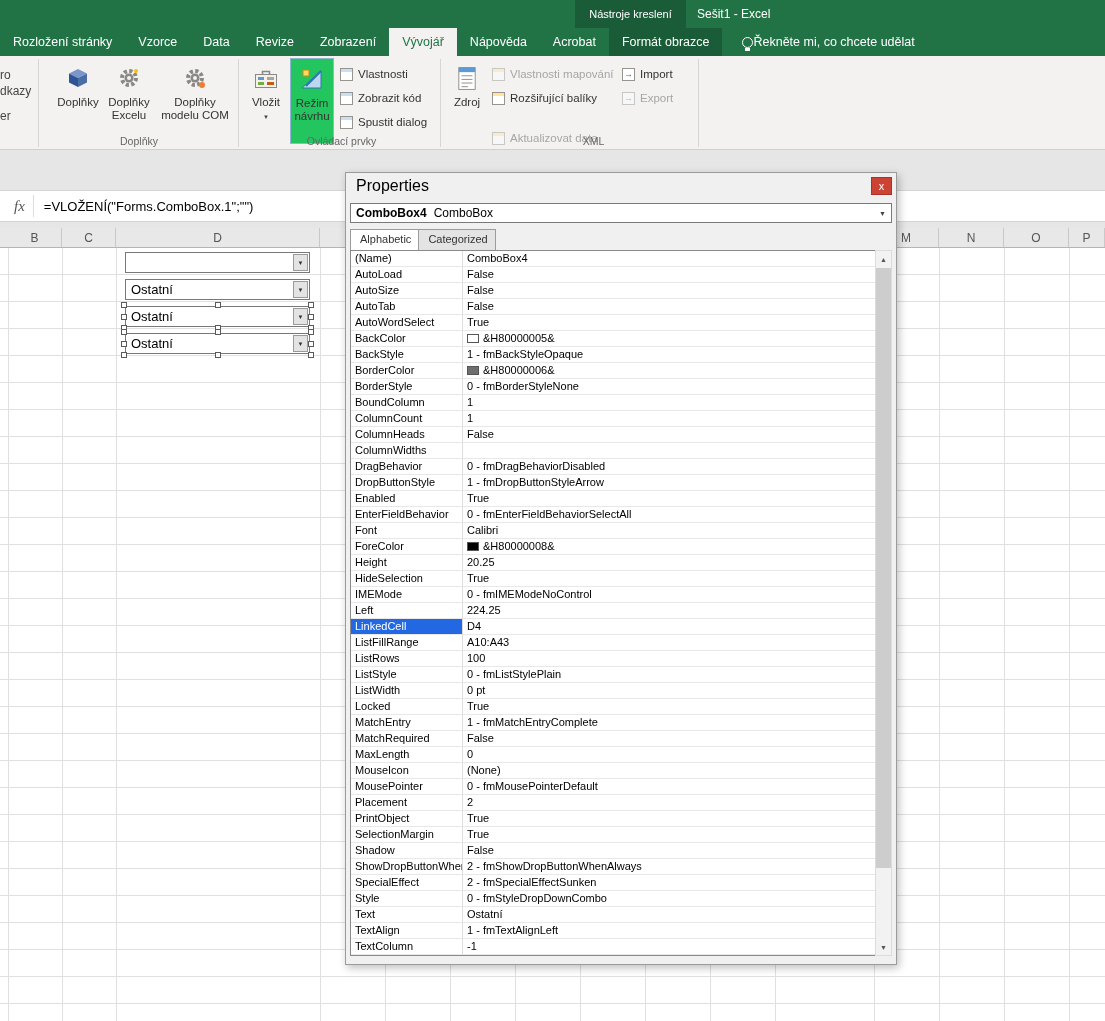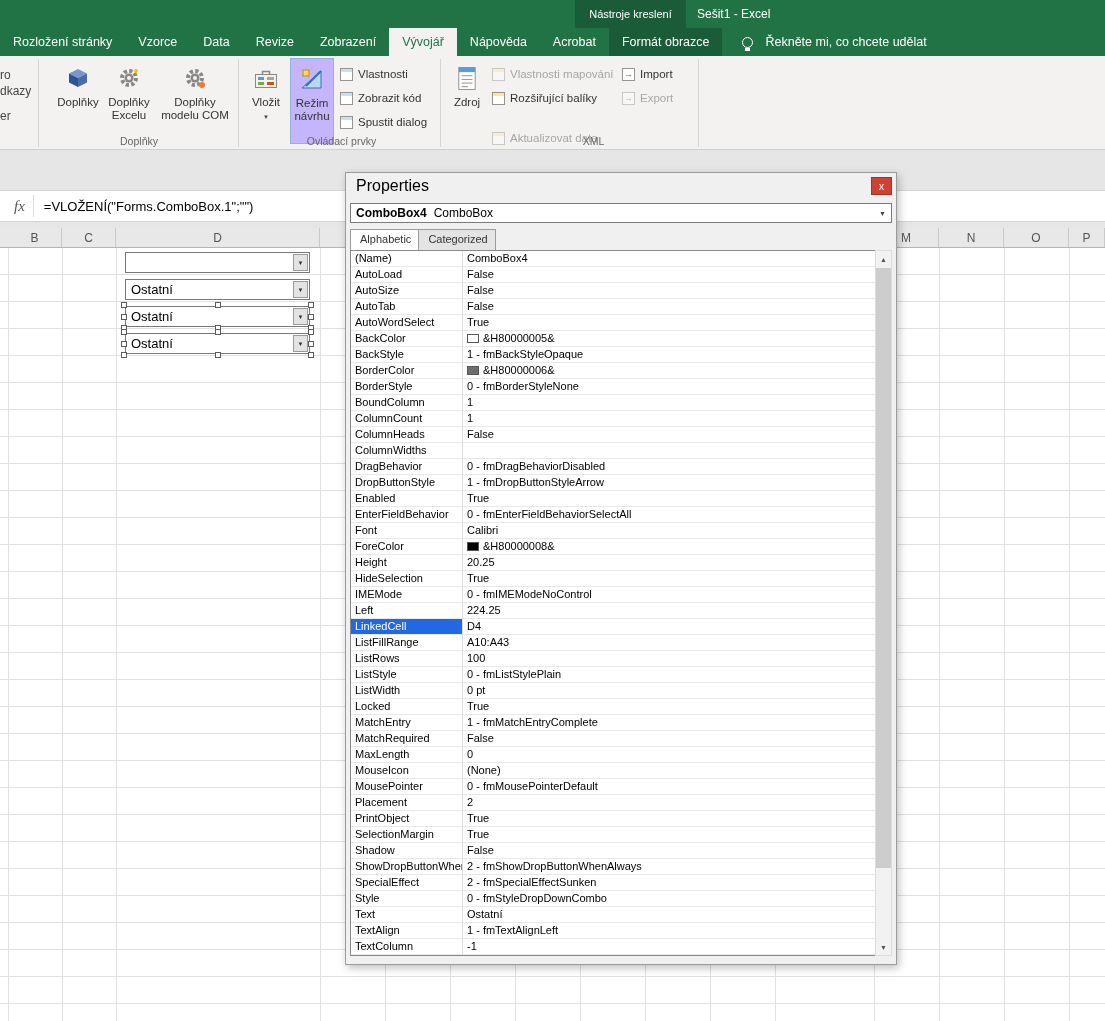--- a/index.html
+++ b/index.html
@@ -10,32 +10,32 @@
 .titlebar{position:absolute;left:0;top:0;width:100%;height:28px;background:#217346;color:#fff}
 .ctx-header{position:absolute;left:575px;top:0;width:111px;height:28px;background:#1a5c38;font-size:11px;display:flex;align-items:center;justify-content:center;white-space:nowrap}
 .doc-title{position:absolute;left:697px;top:0;height:28px;display:flex;align-items:center;font-size:12px;white-space:nowrap}
 
 
 .tabrow{position:absolute;left:0;top:28px;width:100%;height:28px;background:#217346;display:flex;color:#fff;font-size:12.5px}
 .tabs{display:flex;height:28px}
 .tab{padding:0 13px;display:flex;align-items:center;cursor:pointer;white-space:nowrap}
 .tab.active{background:#f3f2f1;color:#217346}
 .tab.contextual{background:#1a5c38}
-.tellme{display:flex;align-items:center;gap:12px;margin-left:20px;font-size:12.5px;white-space:nowrap}
+.tellme{display:flex;align-items:center;gap:0;margin-left:20px;font-size:12.5px;white-space:nowrap}
 .bulb{width:11px;height:11px;border:1.5px solid #fff;border-radius:50%;position:relative;display:inline-block}
 .bulb::after{content:"";position:absolute;left:2px;right:2px;bottom:-4px;height:2.5px;background:#fff}
 
 
 .ribbon{position:absolute;left:0;top:56px;width:100%;height:94px;background:#f3f2f1;border-bottom:1px solid #d2d0ce}
 .clip{position:absolute;left:0;width:40px;font-size:12px;color:#444}
 .vsep{position:absolute;top:3px;height:88px;width:1px;background:#d8d6d4}
 .group-label{position:absolute;bottom:2px;font-size:10.5px;color:#666;text-align:center;white-space:nowrap}
 .bigbtn{position:absolute;top:2px;height:88px;display:flex;flex-direction:column;align-items:center;padding-top:5px;font-size:11.5px;color:#333;text-align:center;line-height:13px;cursor:pointer}
 .bigbtn .icon{height:30px;display:flex;align-items:center;justify-content:center;margin-bottom:3px}
-.bigbtn.designmode{background:#c4b5fd;border:1px solid #92b5d4;height:86px}
+.bigbtn.designmode{background:#22c55e;border:1px solid #92b5d4;height:86px}
 .mini-arrow{font-size:6px;color:#444;margin-top:2px}
 .smallbtn{position:absolute;display:flex;align-items:center;gap:5px;font-size:11.5px;color:#333;height:20px;cursor:pointer;white-space:nowrap}
 .smallbtn.disabled{color:#a6a6a6}
 .smallbtn.disabled .sicon,.smallbtn.disabled .xicon,.smallbtn.disabled .aicon{opacity:.45}
 .sicon{width:13px;height:13px;border:1px solid #97948f;background:linear-gradient(#c7e0f4 0 3px,#fff 3px);flex:0 0 auto}
 .xicon{width:13px;height:13px;border:1px solid #97948f;background:linear-gradient(#ffe699 0 3px,#fff 3px);flex:0 0 auto}
 .aicon{width:13px;height:13px;border:1px solid #97948f;background:#fff;color:#2e74b5;font-size:9px;line-height:11px;text-align:center;flex:0 0 auto}
 
 
 .gapband{position:absolute;left:0;top:150px;width:100%;height:40px;background:#e6e6e6}

